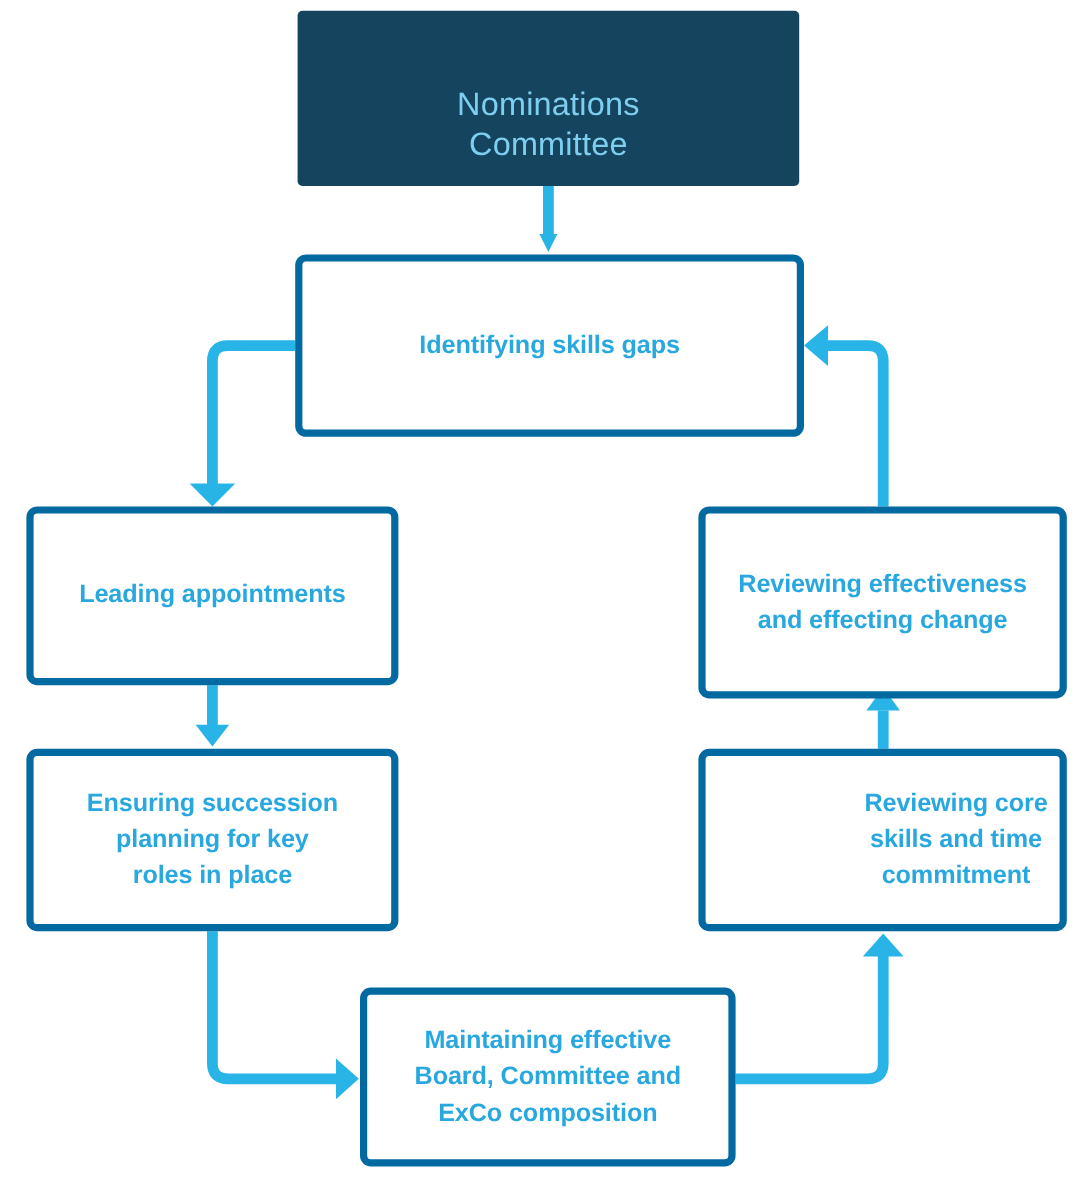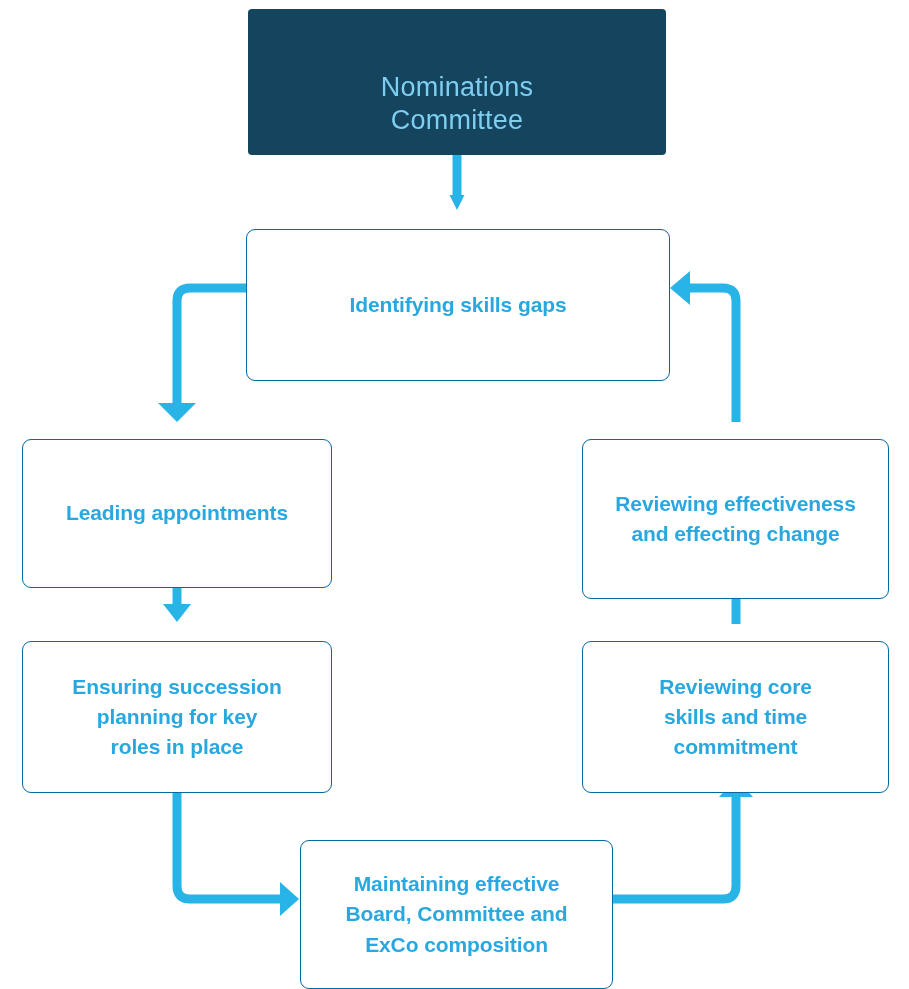--- a/index.html
+++ b/index.html
@@ -45,23 +45,22 @@
   .node-root .node-label {
     color: #7ecef0;
     font-size: 27px;
     font-weight: 400;
     line-height: 1.24;
     letter-spacing: 0.2px;
     margin-top: 44px;
   }
   .node-step {
     background: #ffffff;
-    border: 1px solid #0369a1;
+    border: 6px solid #0369a1;
     border-radius: 9px;
-    margin-top: 17px;
   }
   .node-step .node-label {
     color: #29a8e0;
     font-size: 21px;
     font-weight: 700;
     line-height: 1.44;
     letter-spacing: -0.1px;
   }
   .node-label {
     white-space: pre-line;
@@ -134,21 +133,21 @@
 Board, Committee and
 ExCo composition</span>
   </div>
 
   <div class="node node-step" style="left:22px; top:624px; width:310px; height:152px;">
     <span class="node-label">Ensuring succession
 planning for key
 roles in place</span>
   </div>
 
-  <div class="node node-step" style="left:582px; top:624px; width:307px; height:152px;">
+  <div class="node node-step" style="left:582px; top:624px; width:307px; height:152px;justify-content:flex-end;">
     <span class="node-label">Reviewing core
 skills and time
 commitment</span>
   </div>
 
   <div class="node node-step" style="left:582px; top:422px; width:307px; height:160px;">
     <span class="node-label">Reviewing effectiveness
 and effecting change</span>
   </div>
 

